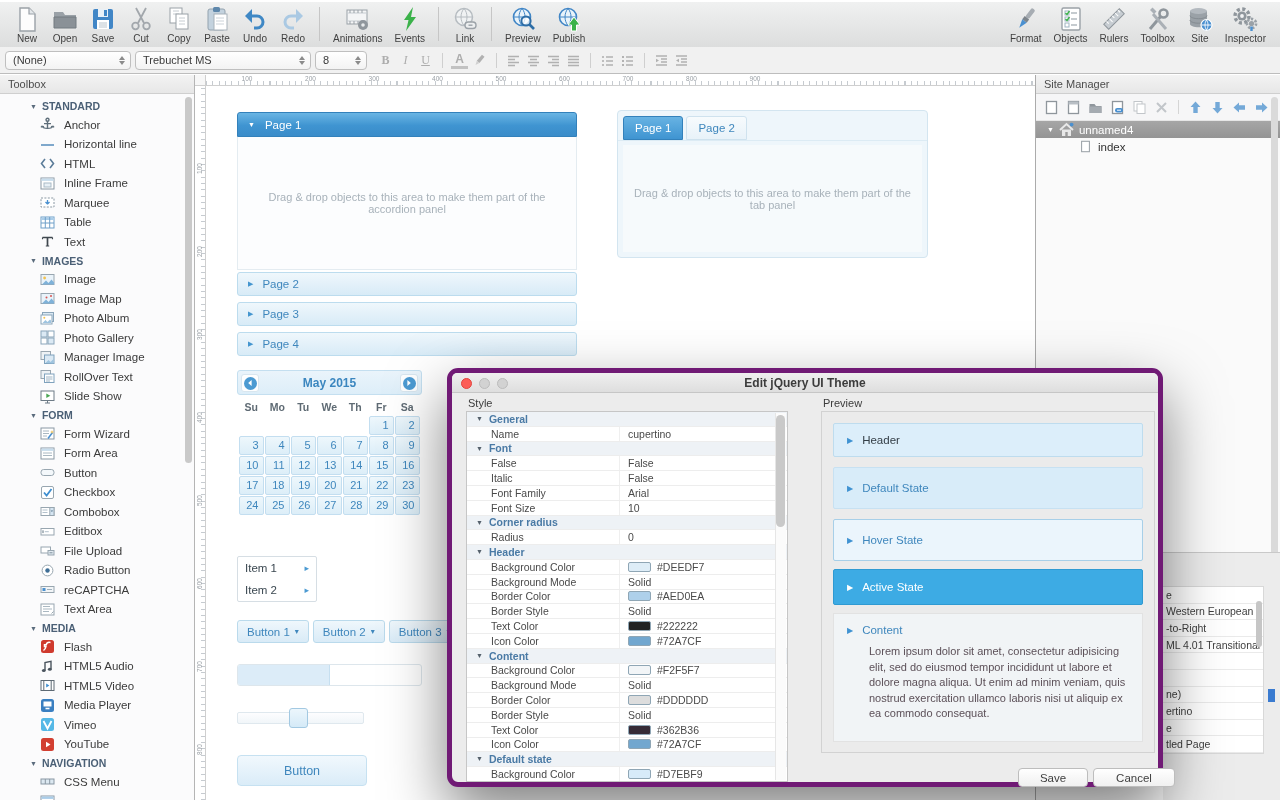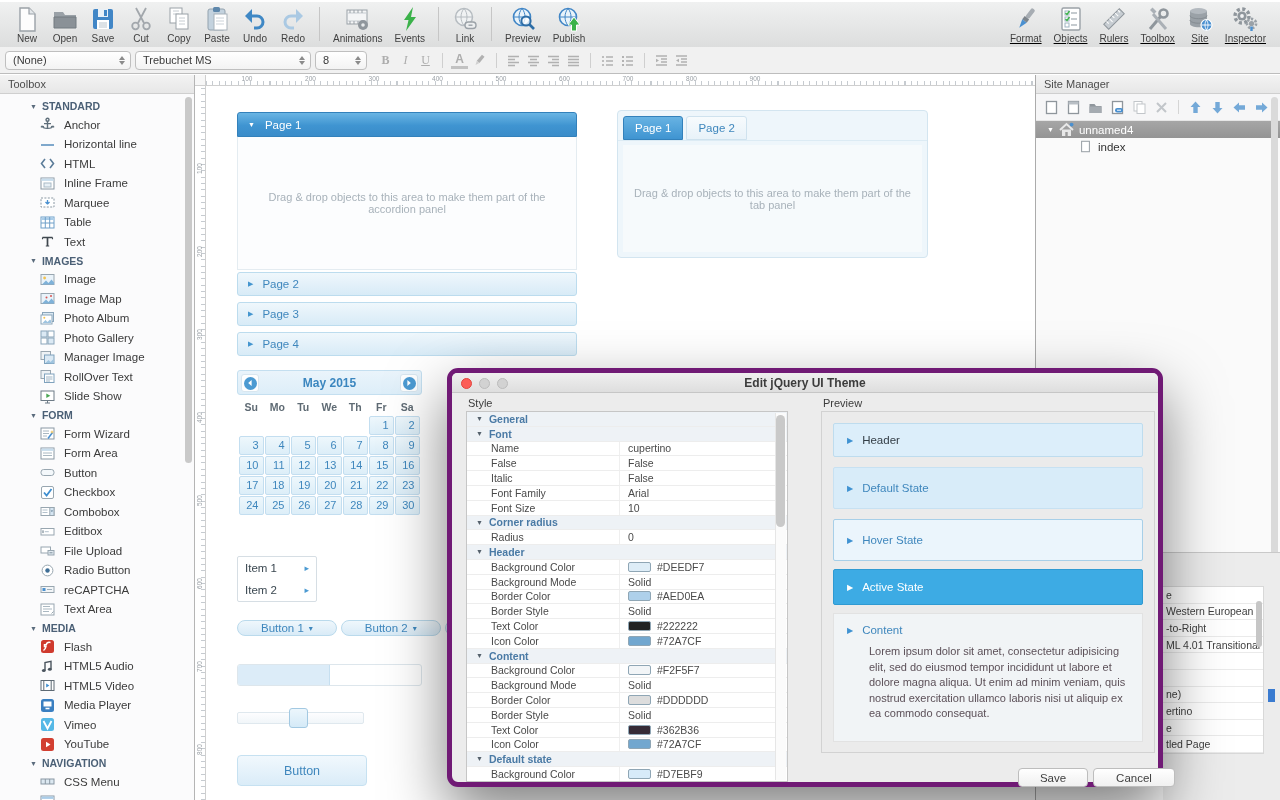--- a/index.html
+++ b/index.html
@@ -3,21 +3,21 @@
 <meta charset="utf-8">
 <style>
   html,body{margin:0;padding:0;background:#fff;}
   body{font-family:"Liberation Sans","DejaVu Sans",sans-serif;-webkit-font-smoothing:antialiased;}
   .app{position:relative;width:1280px;height:800px;overflow:hidden;background:#fff;}
   .app *{box-sizing:border-box;}
 
   
   #toolbar{position:absolute;left:0;top:2px;right:0;height:47px;background:linear-gradient(#f0f1f1,#dcdddd);border-bottom:1px solid #b4b4b4;display:flex;padding:0 8px;}
   #toolbar-left{display:flex;}
-  #toolbar-right{margin-left:auto;display:flex;text-decoration:underline;}
+  #toolbar-right{margin-left:auto;display:flex;}
   .tool{min-width:34px;padding:2px 6px 0;display:flex;flex-direction:column;align-items:center;gap:1px;cursor:default;}
   .ticon{height:28px;display:flex;align-items:flex-end;}
   .ticon svg{width:26px;height:26px;}
   .tlabel{font-size:10px;color:#3f3f3f;white-space:nowrap;}
   .tsep{width:1px;height:34px;background:#c6c6c6;margin:5px 7px 0;}
 
   
   #formatbar{position:absolute;left:0;top:47px;right:0;height:27px;background:#f1f1f1;border-bottom:1px solid #bdbdbd;display:flex;align-items:center;padding:0 5px;gap:4px;}
   .select{height:19px;background:linear-gradient(#fff,#f3f3f3);border:1px solid #bfbfbf;border-radius:4px;font-size:11px;color:#3a3a3a;display:flex;align-items:center;padding:0 3px 0 7px;}
   .select .sval{flex:1;white-space:nowrap;overflow:hidden;}
@@ -92,21 +92,21 @@
   .cal-grid{display:flex;flex-direction:column;gap:1.5px;padding:0 2px;}
   .cal-row{display:flex;gap:1.5px;}
   .cal-cell{width:24.5px;height:18.5px;background:linear-gradient(#eef7fc,#dceef8);border:1px solid #c3def0;border-radius:2px;font-size:11px;color:#3f87bd;display:flex;align-items:center;justify-content:flex-end;padding-right:4px;}
   .cal-cell.empty{background:transparent;border:none;}
 
   
   #menuw{left:31px;top:470px;width:80px;background:#fff;border:1px solid #d6dee4;border-radius:2px;}
   .menu-row{height:22px;display:flex;align-items:center;padding:0 7px;font-size:11.5px;color:#3a4750;}
   .marrow{margin-left:auto;color:#4b9ad2;font-size:9px;}
   #btnset{left:31px;top:534px;display:flex;gap:4px;}
-  .sbtn{height:16px;padding:0 23px;background:linear-gradient(#eff7fc,#d9ebf7);border:1px solid #badaec;border-radius:9px;color:#3f87bd;font-size:11.5px;display:flex;align-items:center;gap:5px;}
+  .sbtn{height:23px;padding:0 9px;background:linear-gradient(#eff7fc,#d9ebf7);border:1px solid #badaec;border-radius:3px;color:#3f87bd;font-size:11.5px;display:flex;align-items:center;gap:5px;}
   .caret{font-size:8px;}
   #progress{left:31px;top:578px;width:185px;height:22px;background:#fff;border:1px solid #dde6ec;border-radius:3px;overflow:hidden;}
   #progress-fill{height:100%;background:#dcecf8;border-right:1px solid #c6dff0;}
   #slider{left:31px;top:626px;width:127px;height:12px;background:linear-gradient(#fdfdfe,#f1f6f9);border:1px solid #dfe8ee;border-radius:2px;}
   #slider-handle{position:absolute;top:-5px;width:19px;height:20px;background:linear-gradient(#ecf6fc,#d5eaf7);border:1px solid #a3c9e2;border-radius:3px;}
   #bigbtn{left:31px;top:669px;width:130px;height:31px;background:linear-gradient(#f1f8fd,#daecf8);border:1px solid #c6e1f1;border-radius:4px;color:#3f87bd;font-size:12.5px;display:flex;align-items:center;justify-content:center;}
 
   
   #sitepanel{position:absolute;left:1035px;top:75px;width:245px;height:725px;background:#fafafa;border-left:1px solid #ababab;z-index:5;}
   #sm-toolbar{height:27px;display:flex;align-items:center;gap:5px;padding-left:7px;background:#f6f6f7;border-bottom:1px solid #e6e6e6;}
@@ -1101,29 +1101,29 @@
     </div>
     <span class="md-label" id="lbl-style">Style</span>
     <span class="md-label" id="lbl-preview">Preview</span>
 
     <div id="stylelist">
       <div id="style-rows">
           <div class="srow sgroup">
             <span class="gtri">▼</span>
             <span class="glab">General</span>
           </div>
+          <div class="srow">
+            <span class="collab">Name</span>
+            <span class="colval">
+              <span>cupertino</span>
+            </span>
+          </div>
           <div class="srow sgroup">
             <span class="gtri">▼</span>
             <span class="glab">Font</span>
-          </div>
-          <div class="srow">
-            <span class="collab">Name</span>
-            <span class="colval">
-              <span>cupertino</span>
-            </span>
           </div>
           <div class="srow">
             <span class="collab">False</span>
             <span class="colval">
               <span>False</span>
             </span>
           </div>
           <div class="srow">
             <span class="collab">Italic</span>
             <span class="colval">

